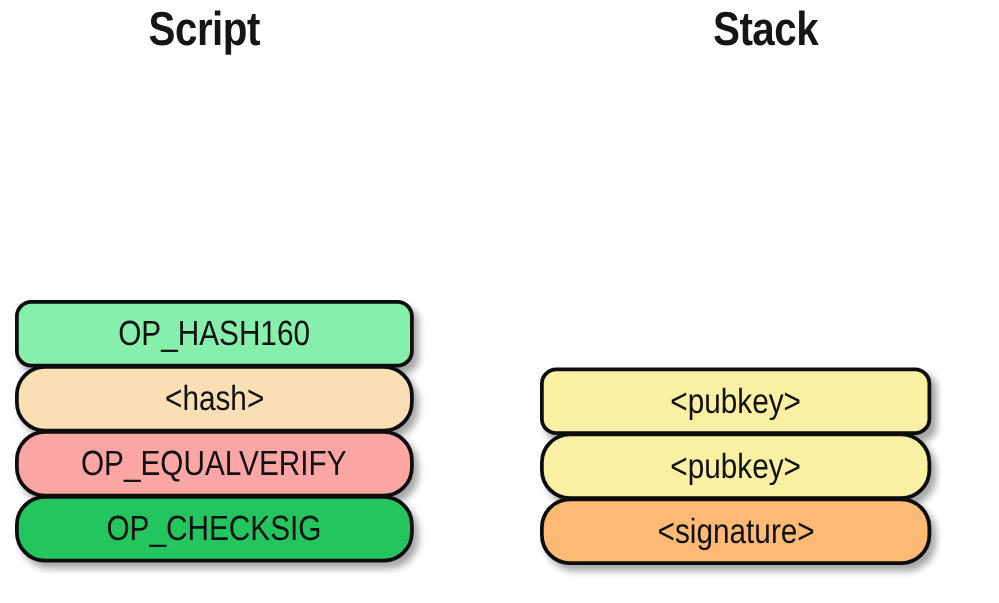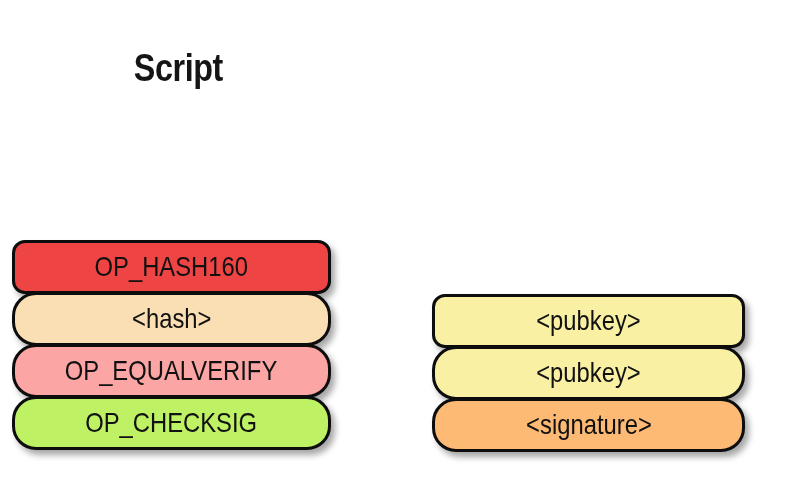--- a/index.html
+++ b/index.html
@@ -27,21 +27,21 @@
     font-weight: bold;
     color: #151515;
     line-height: 44px;
   }
   .col-title .condensed {
     display: inline-block;
     transform: scaleX(0.85);
     transform-origin: center;
     letter-spacing: -0.5px;
   }
-  #script-title { left: 19px;  width: 319px; margin-top: 44px; }
+  #script-title { left: 4px;  width: 319px; }
   #stack-title  { left: 456px; width: 313px; }
 
   .box-stack {
     position: absolute;
     display: flex;
     flex-direction: column;
   }
   #script-boxes { left: 12px;  top: 240px; width: 319px; }
   #stack-boxes  { left: 432px; top: 294px; width: 313px; }
 
@@ -67,32 +67,35 @@
 </style>
 </head>
 <body>
 
 <div class="canvas">
 
   <div class="col-title" id="script-title">
     <span class="condensed">Script</span>
   </div>
 
+  <div class="col-title" id="stack-title">
+    <span class="condensed">Stack</span>
+  </div>
 
   <div class="box-stack" id="script-boxes">
-    <div class="box" style="background: #ef4444;">
+    <div class="box" style="background: #86efac;">
       <span class="condensed">OP_HASH160</span>
     </div>
     <div class="box" style="background: rgb(250, 223, 180);">
       <span class="condensed">&lt;hash&gt;</span>
     </div>
     <div class="box" style="background: #fca5a5;">
       <span class="condensed">OP_EQUALVERIFY</span>
     </div>
-    <div class="box" style="background: #bef264;">
+    <div class="box" style="background: #22c55e;">
       <span class="condensed">OP_CHECKSIG</span>
     </div>
   </div>
 
   <div class="box-stack" id="stack-boxes">
     <div class="box" style="background: rgb(249, 240, 164);">
       <span class="condensed">&lt;pubkey&gt;</span>
     </div>
     <div class="box" style="background: rgb(249, 240, 164);">
       <span class="condensed">&lt;pubkey&gt;</span>

